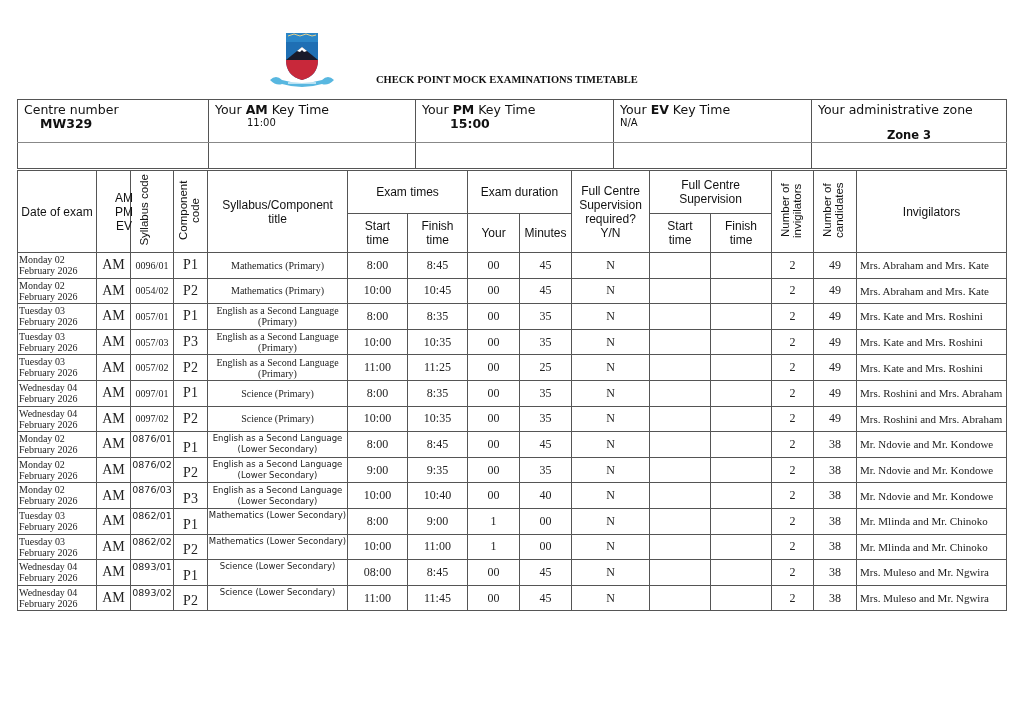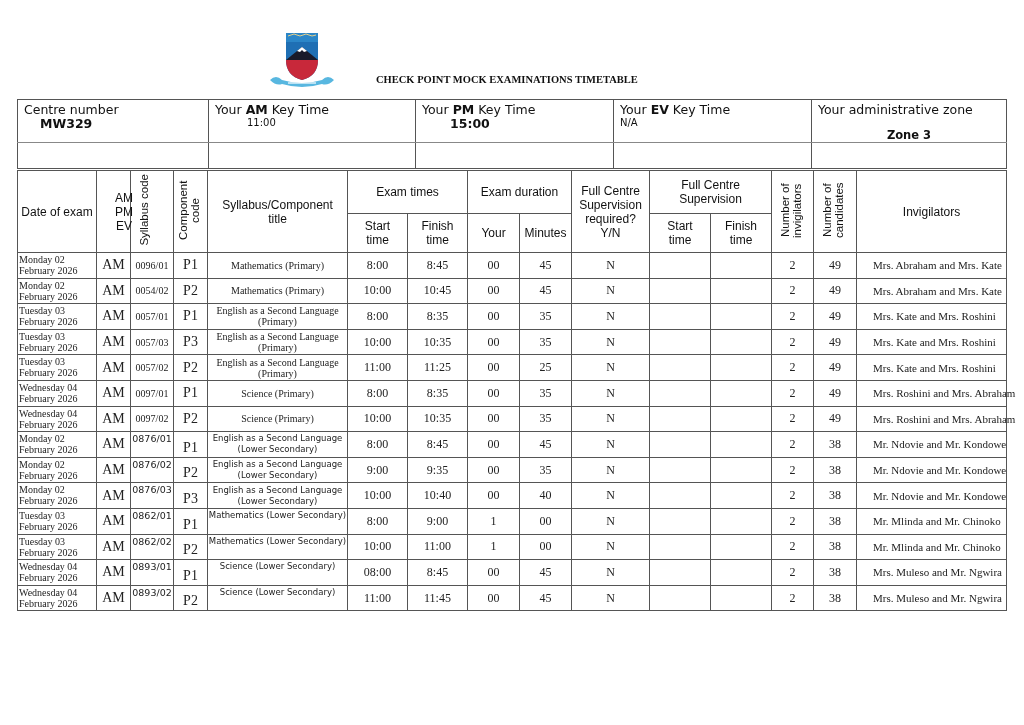--- a/index.html
+++ b/index.html
@@ -28,21 +28,21 @@
   .vert { display: inline-block; writing-mode: vertical-rl; transform: rotate(180deg); font-size: 11.5px; line-height: 12px; text-align: center; }
   .main td { height: 23.6px; font-family: "Liberation Serif", serif; font-size: 12px; color: #222; }
   .main td.date { text-align: left; font-size: 10px; line-height: 11px; padding-left: 1px; vertical-align: top; padding-top: 1px; }
   .main td.sess { font-size: 14px; }
   .main td.code { font-size: 10px; }
   .main td.code.top { vertical-align: top; padding-top: 1px; }
   .main td.comp { font-size: 14px; }
   .main td.comp.low { vertical-align: bottom; padding-bottom: 1px; }
   .main td.title { font-size: 10px; line-height: 11px; }
   .main td.title.top { vertical-align: top; padding-top: 1px; }
-  .main td.inv { text-align: left; font-size: 11px; padding-left: 16px; white-space: nowrap; }
+  .main td.inv { text-align: left; font-size: 11px; padding-left: 3px; white-space: nowrap; }
 </style>
 </head>
 <body>
 
 <div class="header">
   <div class="logo">
     <svg width="72" height="60" viewBox="0 0 72 60">
       <path d="M20 3 H52 V30 Q52 46 36 50 Q20 46 20 30 Z" fill="#1f6fb4"></path>
       <path d="M20 3 H52 V12 H20 Z" fill="#2b86c8"></path>
       <path d="M22 6 L28 4 L34 6 L40 4 L46 6 L50 5" stroke="#e6d08a" stroke-width="1" fill="none"></path>

